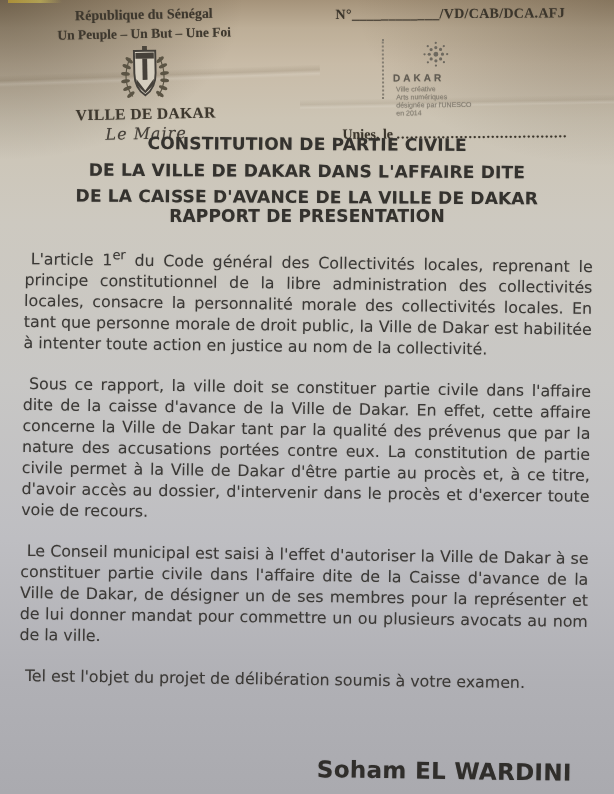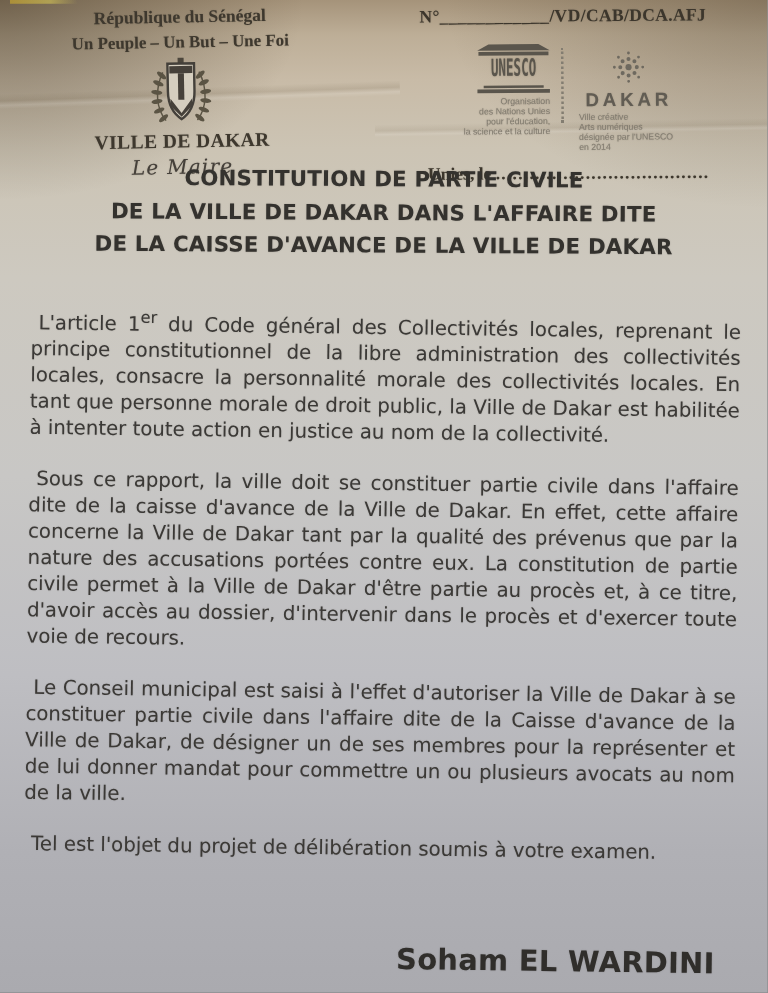--- a/index.html
+++ b/index.html
@@ -45,22 +45,22 @@
     text-align:center; transform:scaleY(1.9); transform-origin:top center;
     height:12px; margin:1px 0 11px; }
   .baseline { background:currentColor; margin:0 auto; }
   .b1 { width:48px; height:2px; margin-bottom:1.5px; }
   .b2 { width:58px; height:2.5px; }
   .unesco-caption { margin-top:4px; font-family:"Liberation Sans", sans-serif;
     font-size:7px; line-height:8px; text-align:right; color:#847e72; width:70px; margin-left:-12px; }
   .dotted-divider { border-left:2px dotted #837d71; height:60px; margin-top:3px; }
   .dakar-block { width:86px; }
   .starburst { display:block; margin:2px auto 1px; }
-  .dakar-name { font-family:"Liberation Sans", sans-serif; font-weight:bold; font-size:15px;
-    letter-spacing:3px; color:#615c53; text-align:center; }
+  .dakar-name { font-family:"Liberation Sans", sans-serif; font-weight:bold; font-size:10px;
+    letter-spacing:3px; color:#615c53; }
   .dakar-caption { font-family:"Liberation Sans", sans-serif; font-size:7px; line-height:8px;
     color:#847e72; margin-top:2px; padding-left:3px; }
   .date-line { margin-top:9px; margin-left:6px; font-size:14px; font-weight:bold; white-space:nowrap; }
   .date-line .dots { letter-spacing:1px; }
 
   
   .title-block { position:absolute; top:131px; left:0; width:614px; text-align:center;
     transform:rotate(0.35deg); font-weight:bold; font-size:17px; line-height:26.5px;
     color:#34322e; letter-spacing:0.2px; text-shadow:0 0 1px rgba(52,50,46,0.35); }
   .section-heading { position:absolute; top:206px; left:0; width:614px; text-align:center;
@@ -113,35 +113,20 @@
       <path d="M23 34 L32 46 L41 34 L41 40 L32 49 L23 40 Z" fill="#46413a"></path>
     </svg>
     <div class="lh-org">VILLE DE DAKAR</div>
     <div class="lh-office">Le Maire</div>
   </div>
 
   <div class="lh-right">
     <div class="ref-line"><span>N°</span><span class="ref-blank">____________</span><span>/VD/CAB/DCA.AFJ</span></div>
 
     <div class="logos-row">
-      <div class="unesco-block">
-        <div class="temple">
-          <div class="pediment"></div>
-          <div class="architrave"></div>
-          <div class="letters">UNESCO</div>
-          <div class="baseline b1"></div>
-          <div class="baseline b2"></div>
-        </div>
-        <div class="unesco-caption">
-          <div>Organisation</div>
-          <div>des Nations Unies</div>
-          <div>pour l'éducation,</div>
-          <div>la science et la culture</div>
-        </div>
-      </div>
 
       <div class="dotted-divider"></div>
 
       <div class="dakar-block">
         <svg class="starburst" width="34" height="34" viewBox="0 0 36 36" aria-hidden="true">
           <g fill="#6e695f">
             <circle cx="18" cy="18" r="2.6"></circle>
             <circle cx="25" cy="18" r="1.7"></circle>
               <circle cx="23" cy="23" r="1.7"></circle>
               <circle cx="18" cy="25" r="1.7"></circle>
@@ -171,20 +156,21 @@
     </div>
 
     <div class="date-line"><span>Unies, le</span> <span class="dots">......................................</span></div>
   </div>
 
   <div class="title-block">
     <div>CONSTITUTION DE PARTIE CIVILE</div>
     <div>DE LA VILLE DE DAKAR DANS L'AFFAIRE DITE</div>
     <div>DE LA CAISSE D'AVANCE DE LA VILLE DE DAKAR</div>
   </div>
+  <div class="section-heading">RAPPORT DE PRESENTATION</div>
 
   <div class="body-block">
     <p><span>L'article 1</span><span class="sup">er</span><span> du Code général des Collectivités locales, reprenant le principe constitutionnel de la libre administration des collectivités locales, consacre la personnalité morale des collectivités locales. En tant que personne morale de droit public, la Ville de Dakar est habilitée à intenter toute action en justice au nom de la collectivité.</span></p>
     <p>Sous ce rapport, la ville doit se constituer partie civile dans l'affaire dite de la caisse d'avance de la Ville de Dakar. En effet, cette affaire concerne la Ville de Dakar tant par la qualité des prévenus que par la nature des accusations portées contre eux. La constitution de partie civile permet à la Ville de Dakar d'être partie au procès et, à ce titre, d'avoir accès au dossier, d'intervenir dans le procès et d'exercer toute voie de recours.</p>
     <p>Le Conseil municipal est saisi à l'effet d'autoriser la Ville de Dakar à se constituer partie civile dans l'affaire dite de la Caisse d'avance de la Ville de Dakar, de désigner un de ses membres pour la représenter et de lui donner mandat pour commettre un ou plusieurs avocats au nom de la ville.</p>
     <p>Tel est l'objet du projet de délibération soumis à votre examen.</p>
     <div class="signature">Soham EL WARDINI</div>
   </div>
 </div>
 

